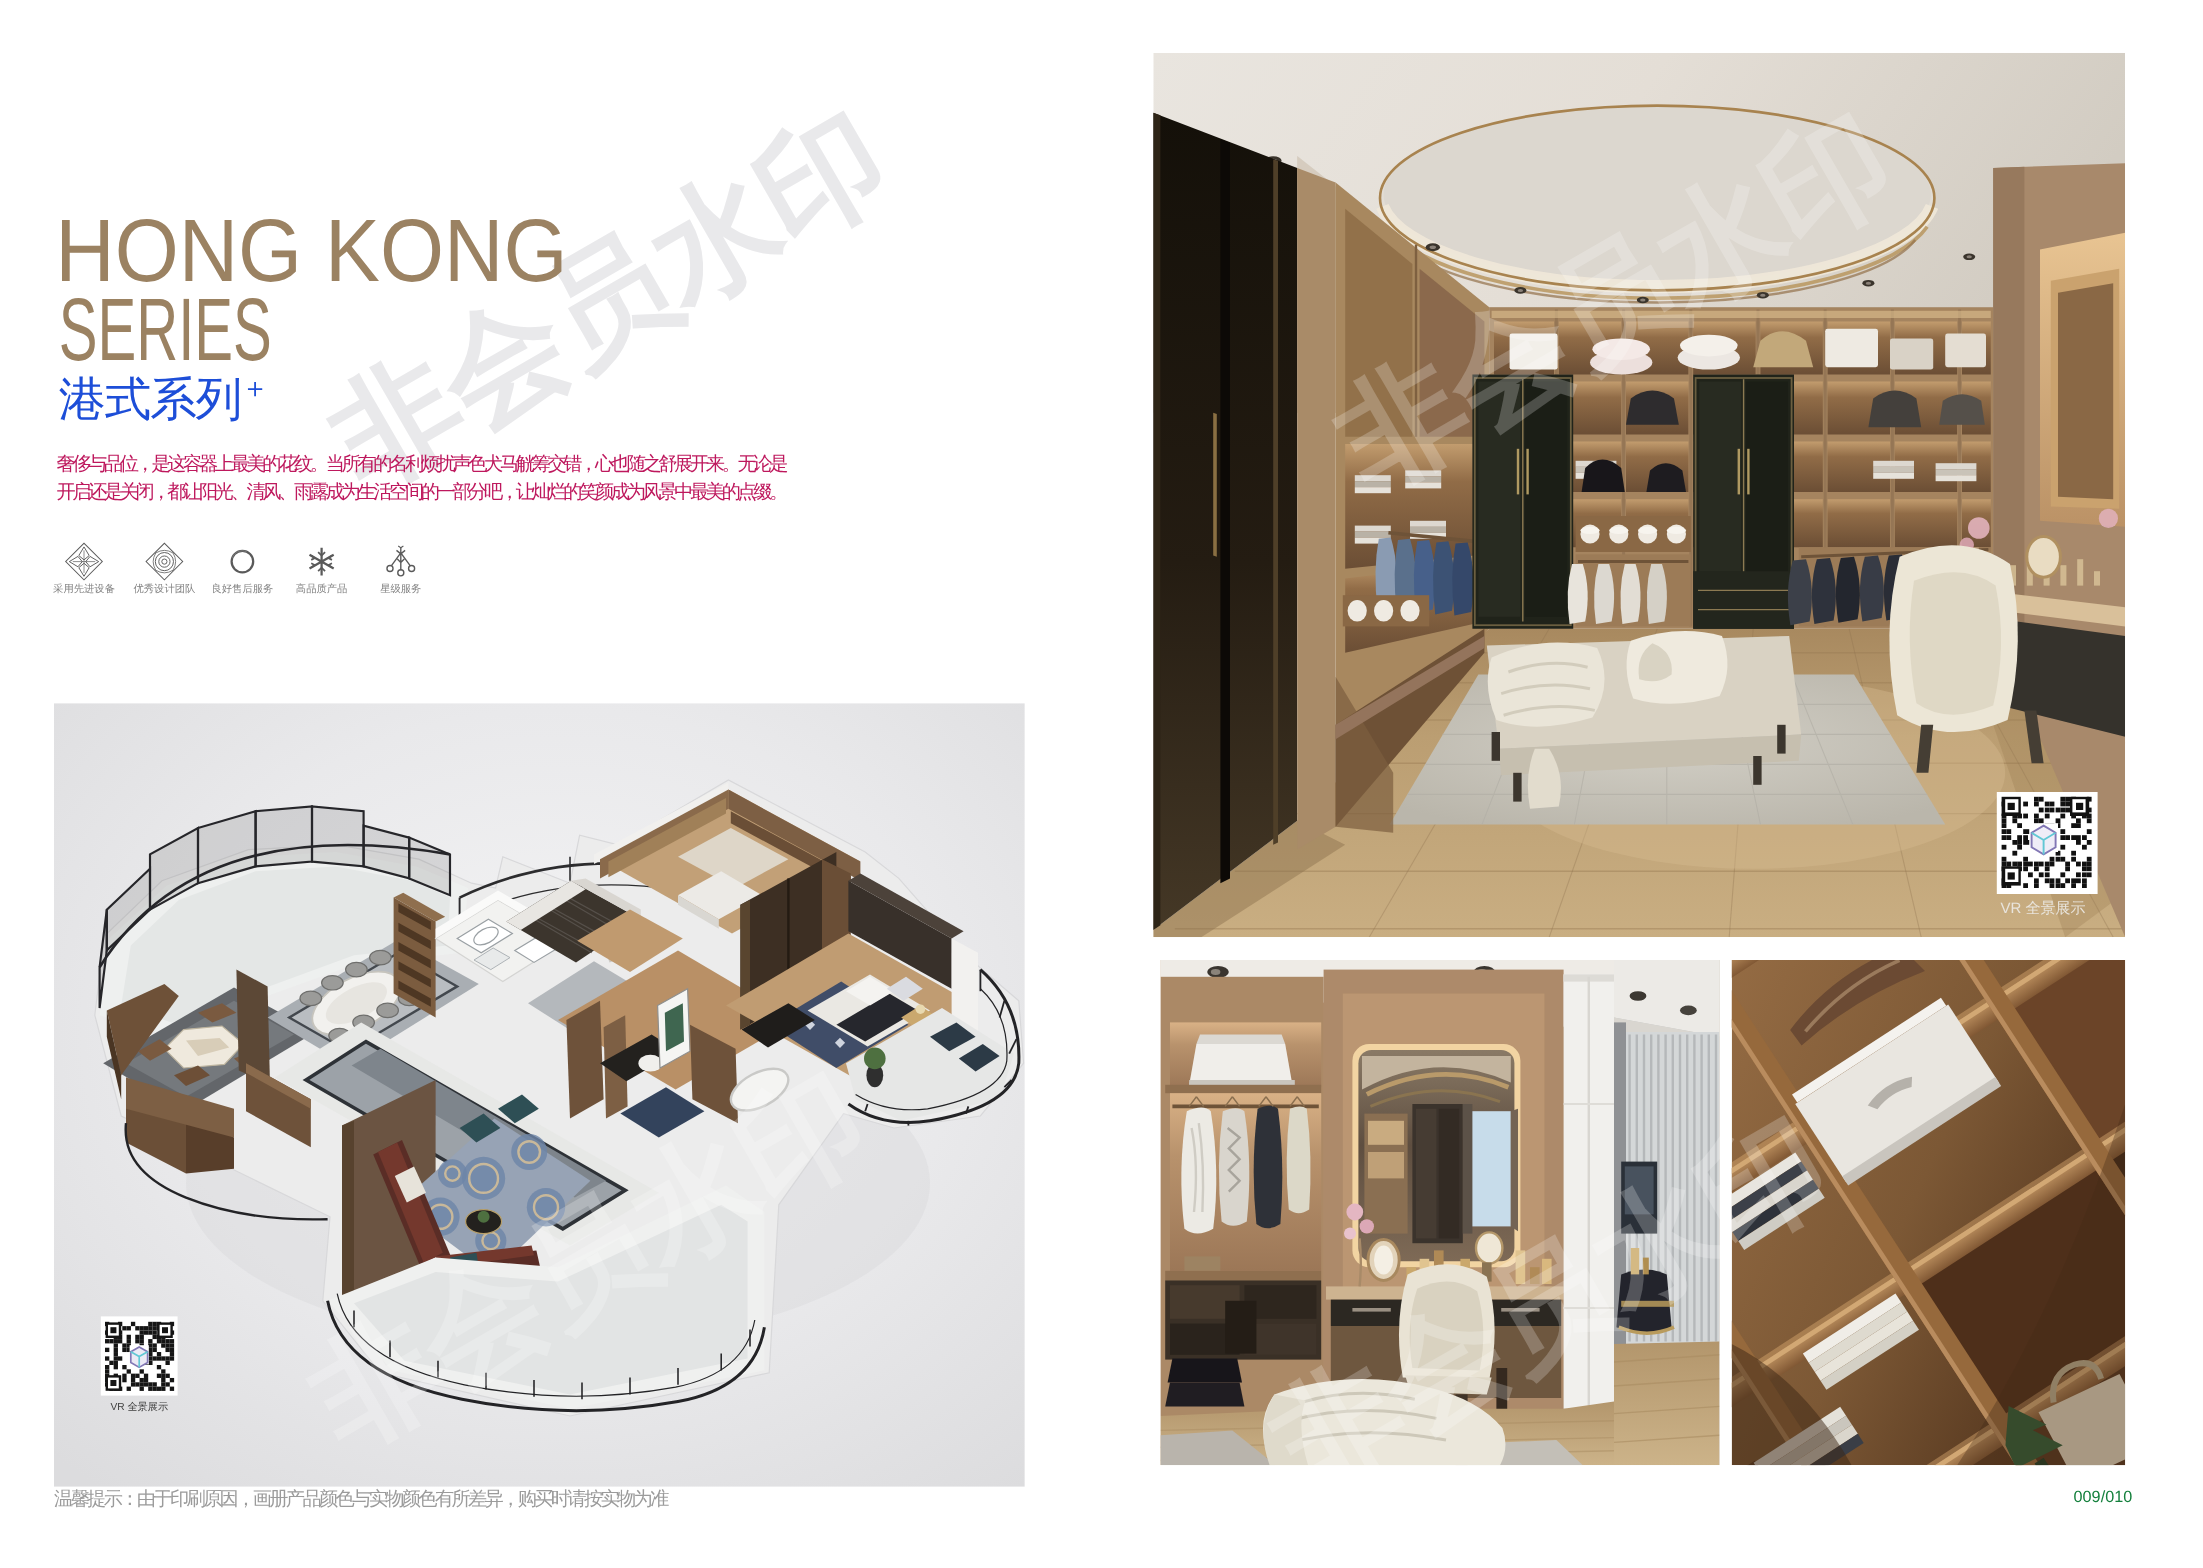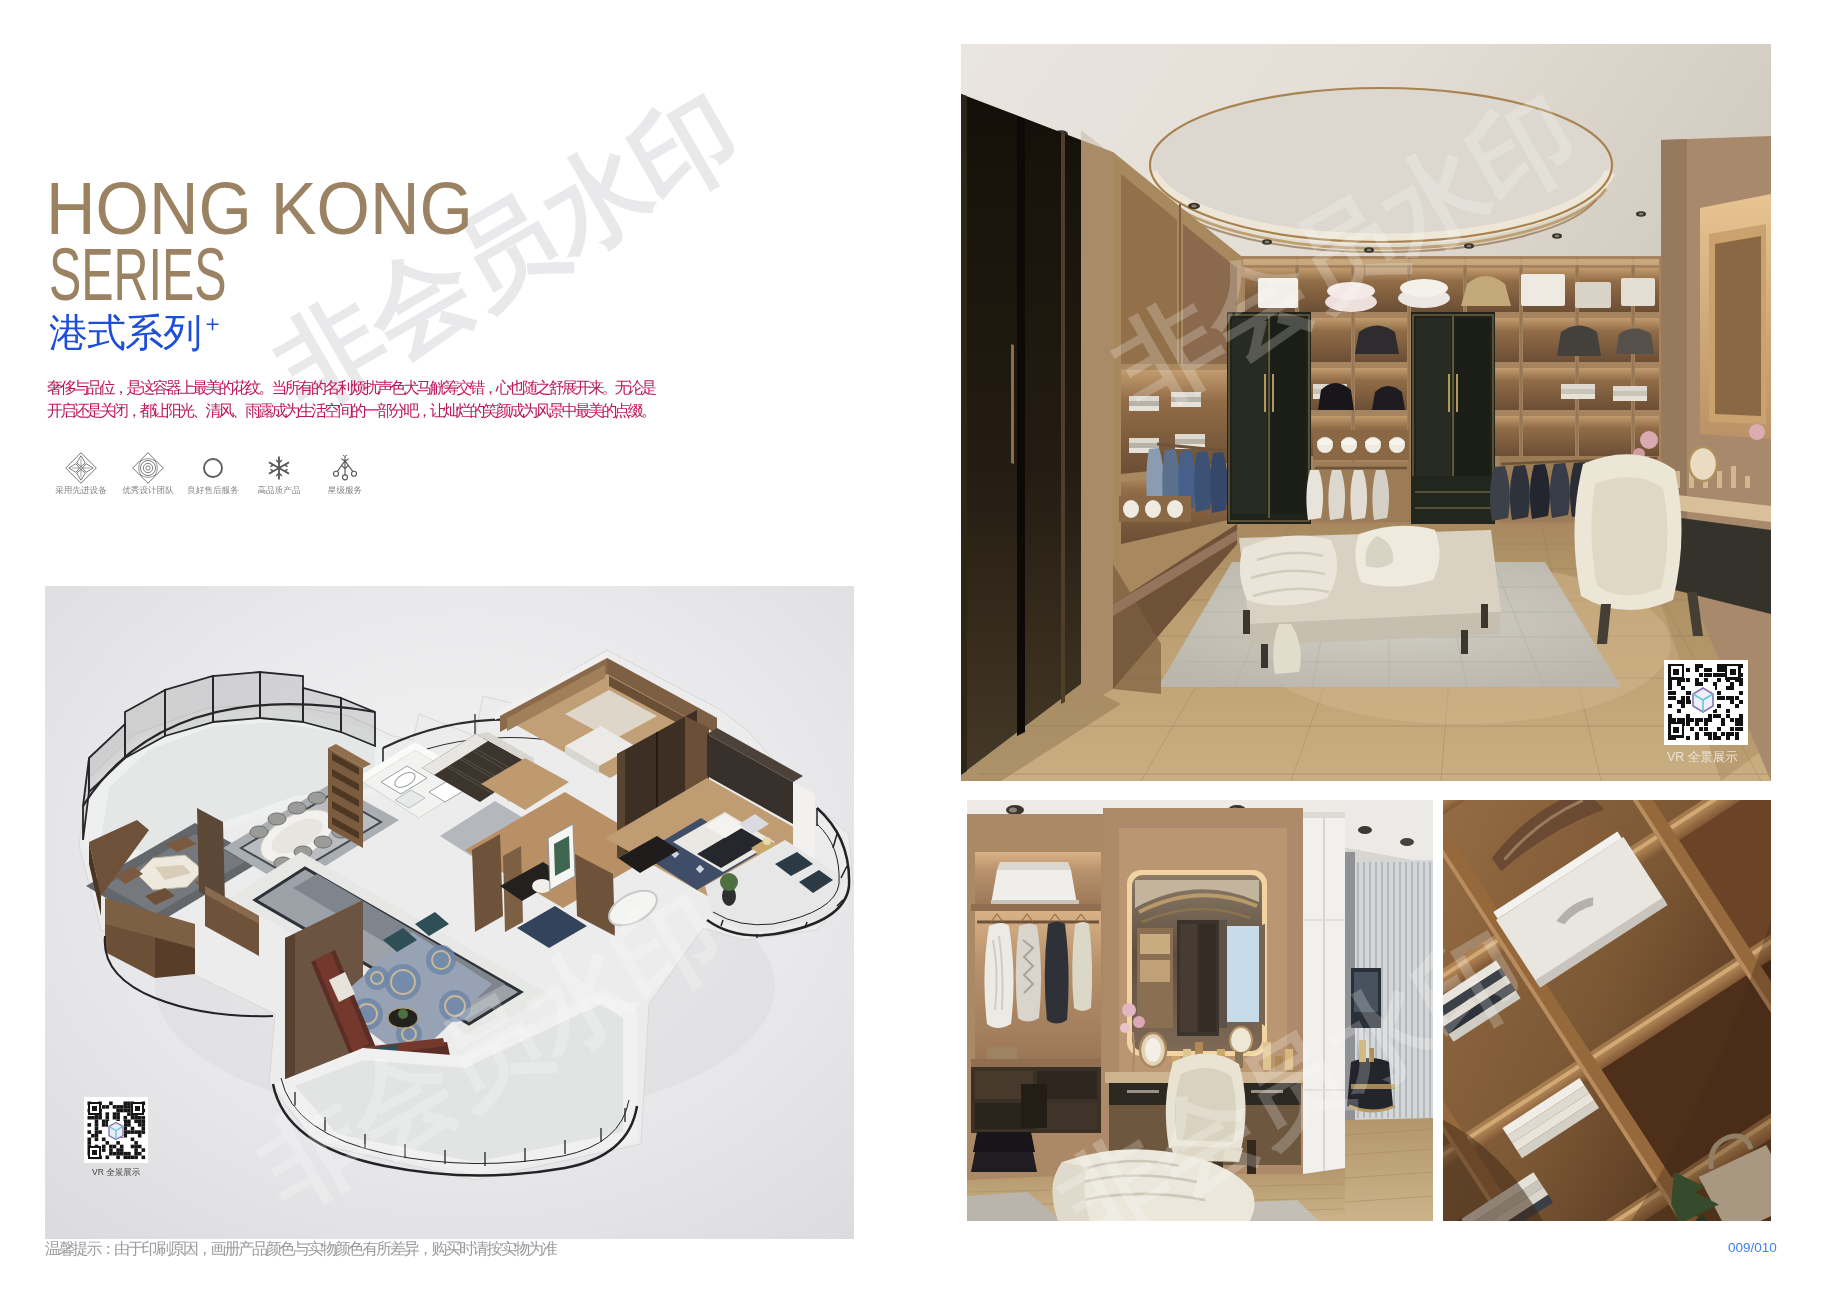--- a/index.html
+++ b/index.html
@@ -17,21 +17,21 @@
 <div class="wm wmg" style="left:252px;top:199px;">非会员水印</div>
 
 <div class="abs" style="left:46px;top:177px;color:#9b8262;font-size:74px;line-height:63px;transform:scaleX(0.927);transform-origin:0 0;">HONG KONG</div>
 
 <div class="abs" style="left:49px;top:243px;color:#9b8262;font-size:74px;line-height:63px;transform:scaleX(0.654);transform-origin:0 0;">SERIES</div>
 
 <div class="abs" style="left:49px;top:306px;color:#1d4ed8;font-size:39px;letter-spacing:-1px;">港式系列<span style="font-size:23px;vertical-align:15px;letter-spacing:0;">＋</span></div>
 
 <div class="abs" style="left:47px;top:377px;width:618px;color:#be185d;font-size:16px;line-height:22.5px;letter-spacing:-2.8px;">奢侈与品位，是这容器上最美的花纹。当所有的名利烦扰声色犬马觥筹交错，心也随之舒展开来。无论是开启还是关闭，都让阳光、清风、雨露成为生活空间的一部分吧，让灿烂的笑颜成为风景中最美的点缀。</div>
 
-<div class="abs" style="left:0px;top:0px;padding-left:11px;">
+<div class="abs" style="left:0px;top:0px;">
 <svg width="400" height="520" viewBox="0 0 400 520">
   <g stroke="#5a5a5a" fill="none" stroke-width="1.1">
 
     <g transform="translate(70,468) scale(0.72)">
       <rect x="-15" y="-15" width="30" height="30" transform="rotate(45)"></rect>
       <path d="M0,-17 L6,-7 L0,-2 L-6,-7 Z M0,17 L6,7 L0,2 L-6,7 Z M-17,0 L-7,6 L-2,0 L-7,-6 Z M17,0 L7,6 L2,0 L7,-6 Z"></path>
       <path d="M0,-13 L0,13 M-13,0 L13,0" stroke-width="0.8"></path>
     </g>
 
     <g transform="translate(137,468) scale(0.72)">
@@ -1174,13 +1174,13 @@
 </svg></div>
 
 <div class="wm wmw" style="left:235px;top:999px;">非会员水印</div>
 
 <div class="wm wmw" style="left:1036px;top:1036px;">非会员水印</div>
 
 <div class="wm wmw" style="left:1090px;top:200px;">非会员水印</div>
 
 <div class="abs" style="left:45px;top:1239px;color:#9b9b9b;font-size:16px;letter-spacing:-2.2px;">温馨提示：由于印刷原因，画册产品颜色与实物颜色有所差异，购买时请按实物为准</div>
 
-<div class="abs" style="left:1728px;top:1240px;color:#3b82f6;font-size:13.5px;">009/010</div>
+<div class="abs" style="left:1728px;top:1240px;color:#15803d;font-size:13.5px;">009/010</div>
 
 </body></html>

